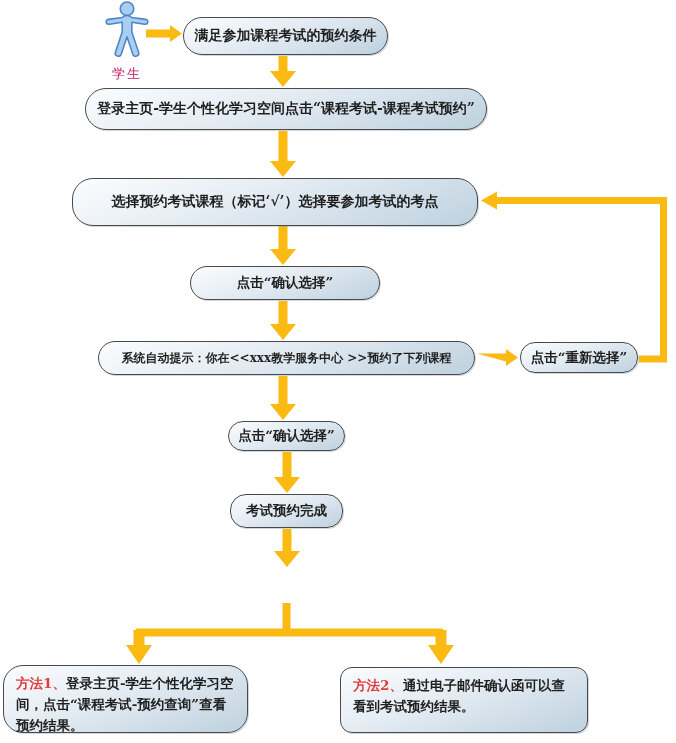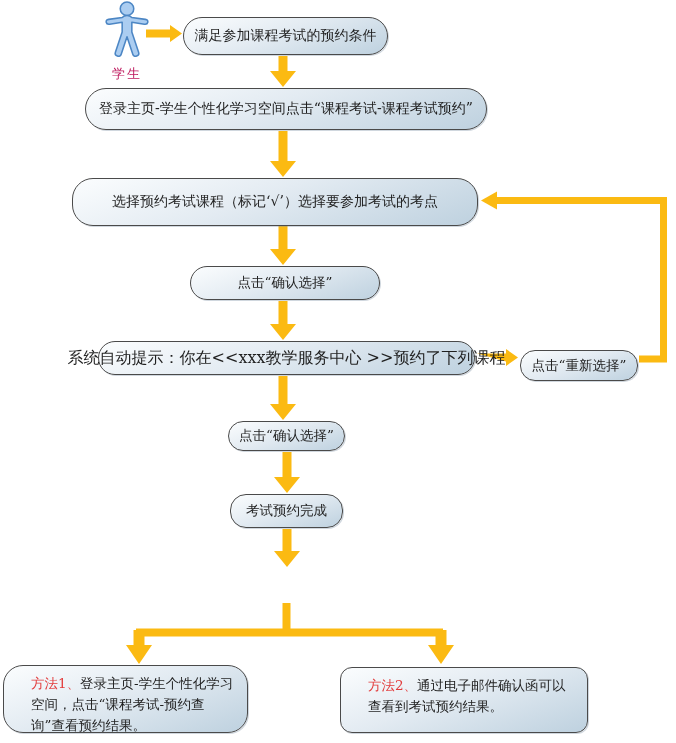--- a/index.html
+++ b/index.html
@@ -10,38 +10,38 @@
     overflow:hidden;
     font-family:"DejaVu Serif","Liberation Serif",serif;
   }
   .connectors{position:absolute;left:0;top:0;width:676px;height:743px;z-index:1;}
   .node{
     position:absolute;z-index:2;
     box-sizing:border-box;
     display:flex;align-items:center;justify-content:center;
     border:1px solid #4a4a4a;
     background:linear-gradient(160deg,#fbfdfe 0%,#e3ebf2 45%,#bed1df 100%);
-    color:#1f1f1f;font-weight:normal;font-size:13.5px;
+    color:#1f1f1f;font-weight:bold;font-size:13.5px;
     white-space:nowrap;
     box-shadow:1px 1px 0 rgba(120,140,160,0.35);
   }
   .n-precondition{left:183px;top:17px;width:205px;height:38px;border-radius:19px;font-size:14px;}
   .n-login      {left:85px; top:88px; width:402px;height:42px;border-radius:21px;font-size:14px;text-align:right;}
   .n-select     {left:72px; top:178px;width:406px;height:48px;border-radius:21px;font-size:14px;}
   .n-confirm1   {left:190px;top:266px;width:190px;height:34px;border-radius:17px;}
-  .n-prompt     {left:98px; top:341px;width:377px;height:34px;border-radius:17px;font-size:16px;}
-  .n-reselect   {left:520px;top:342px;width:118px;height:31px;border-radius:15px;margin-top:8px;}
+  .n-prompt     {left:98px; top:341px;width:377px;height:34px;border-radius:17px;font-size:12px;}
+  .n-reselect   {left:520px;top:342px;width:118px;height:31px;border-radius:15px;}
   .n-confirm2   {left:228px;top:421px;width:117px;height:30px;border-radius:15px;}
   .n-complete   {left:230px;top:494px;width:113px;height:34px;border-radius:16px;}
   .n-query      {left:230px;top:568px;width:112px;height:34px;border-radius:16px;}
   .n-method1    {left:3px;  top:665px;width:245px;height:68px;border-radius:20px;}
   .n-method2    {left:340px;top:667px;width:248px;height:66px;border-radius:12px;}
   .method{
     display:block;white-space:normal;
-    padding:7px 12px 6px 27px;
+    padding:7px 12px 6px 12px;
     font-size:13.5px;line-height:1.55;text-align:left;
   }
   .red{color:#e23b3b;}
   .actor{position:absolute;left:101px;top:1px;width:52px;z-index:2;text-align:center;}
   .actor-label{margin-top:2px;font-size:13px;color:#be185d;letter-spacing:2px;}
 </style>
 </head>
 <body>
 
 <div class="canvas">

